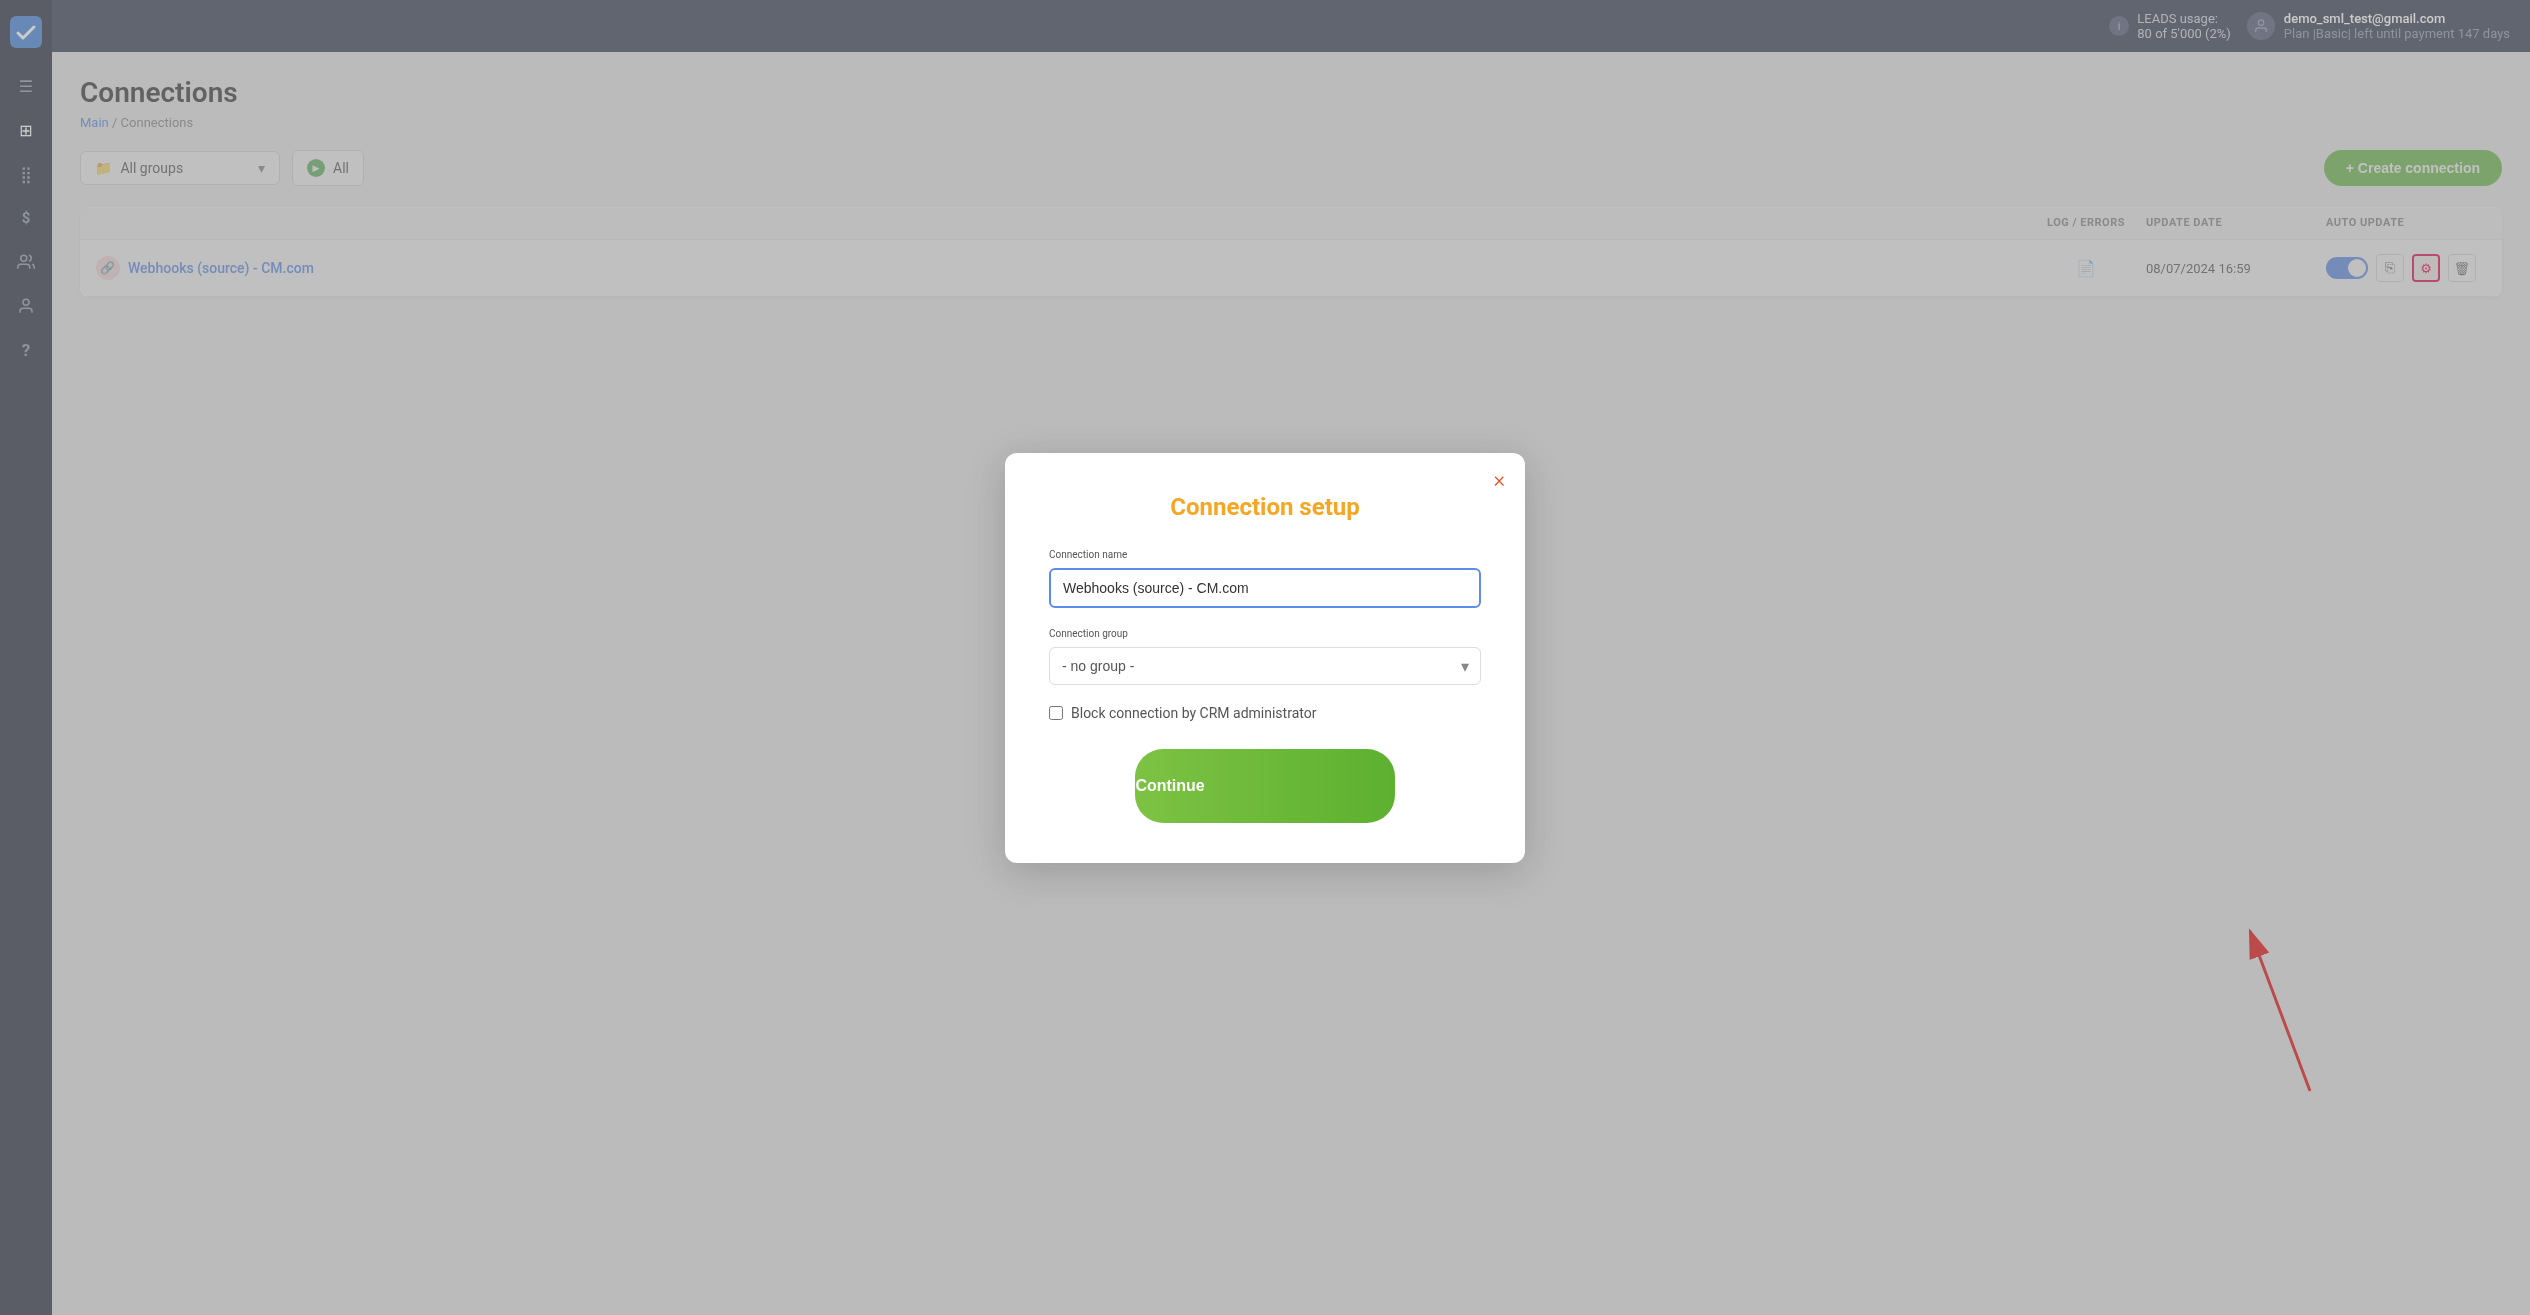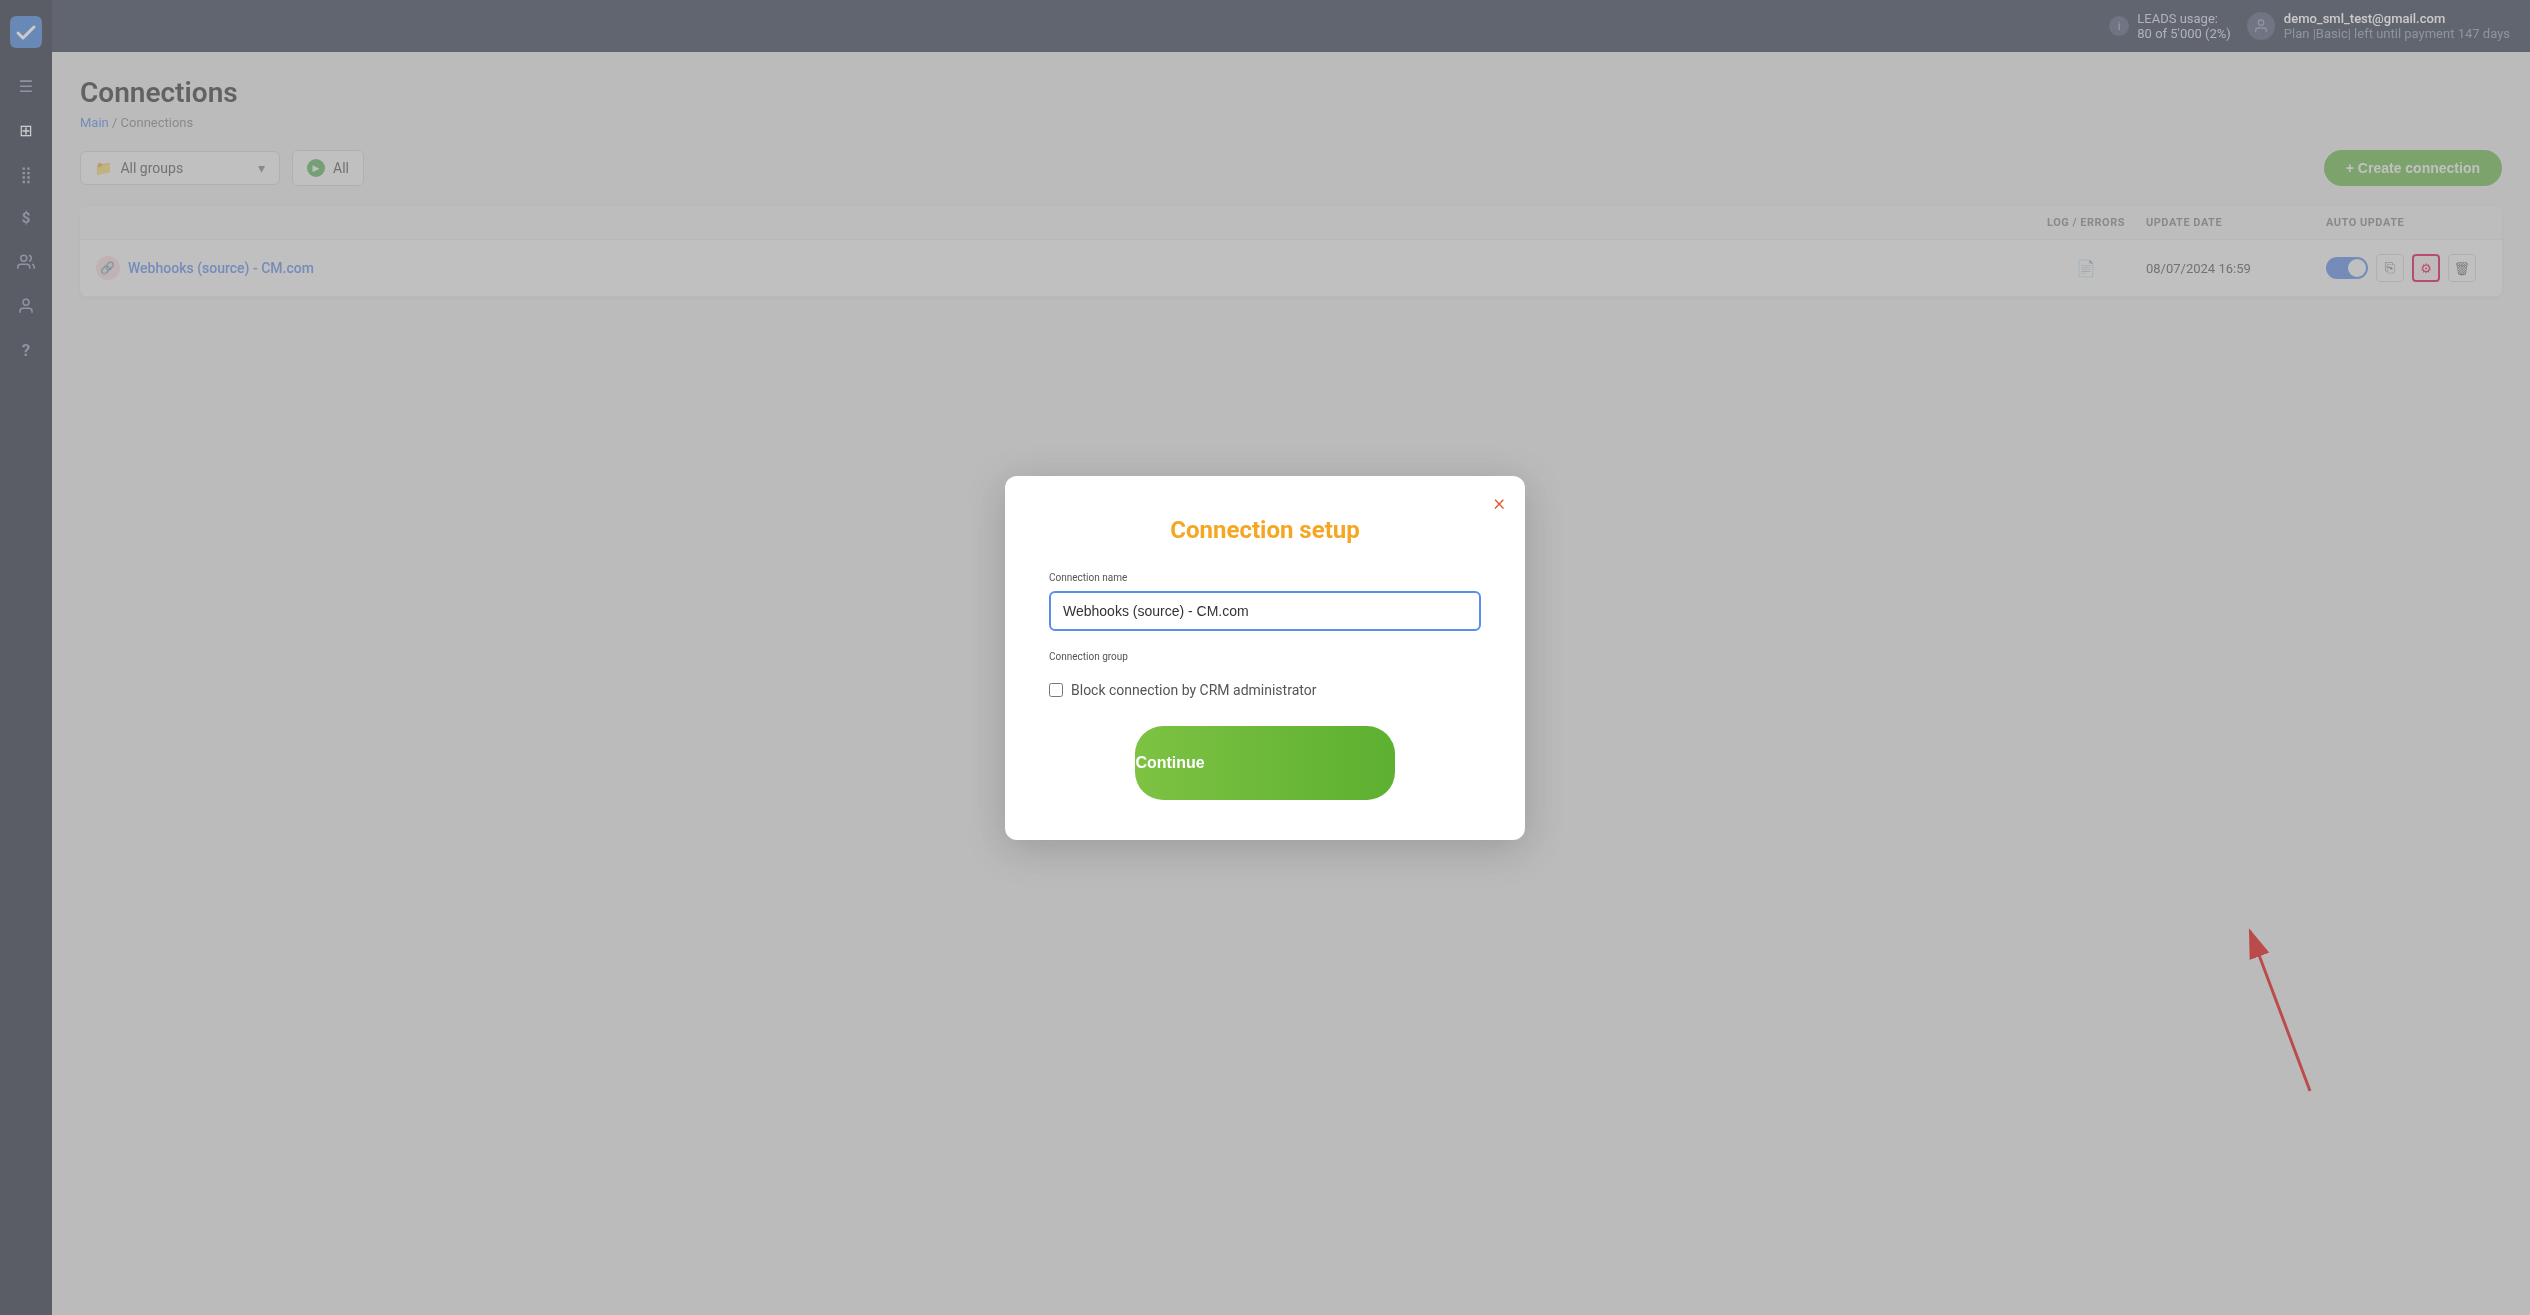--- a/index.html
+++ b/index.html
@@ -397,20 +397,25 @@
     <span class="modal-close">×</span>
     <div class="modal-title">Connection setup</div>
 
     <div class="form-group">
       <label class="form-label">Connection name</label>
       <input class="form-input" type="text" value="Webhooks (source) - CM.com" style="">
     </div>
 
     <div class="form-group">
       <label class="form-label">Connection group</label>
+      <div class="select-wrapper">
+        <select class="form-select">
+          <option>- no group -</option>
+        </select>
+      </div>
     </div>
 
     <div class="checkbox-row">
       <input type="checkbox" id="blockConn" style="">
       <label for="blockConn">Block connection by CRM administrator</label>
     </div>
 
     <button class="continue-btn">Continue</button>
   </div>
 </div>

